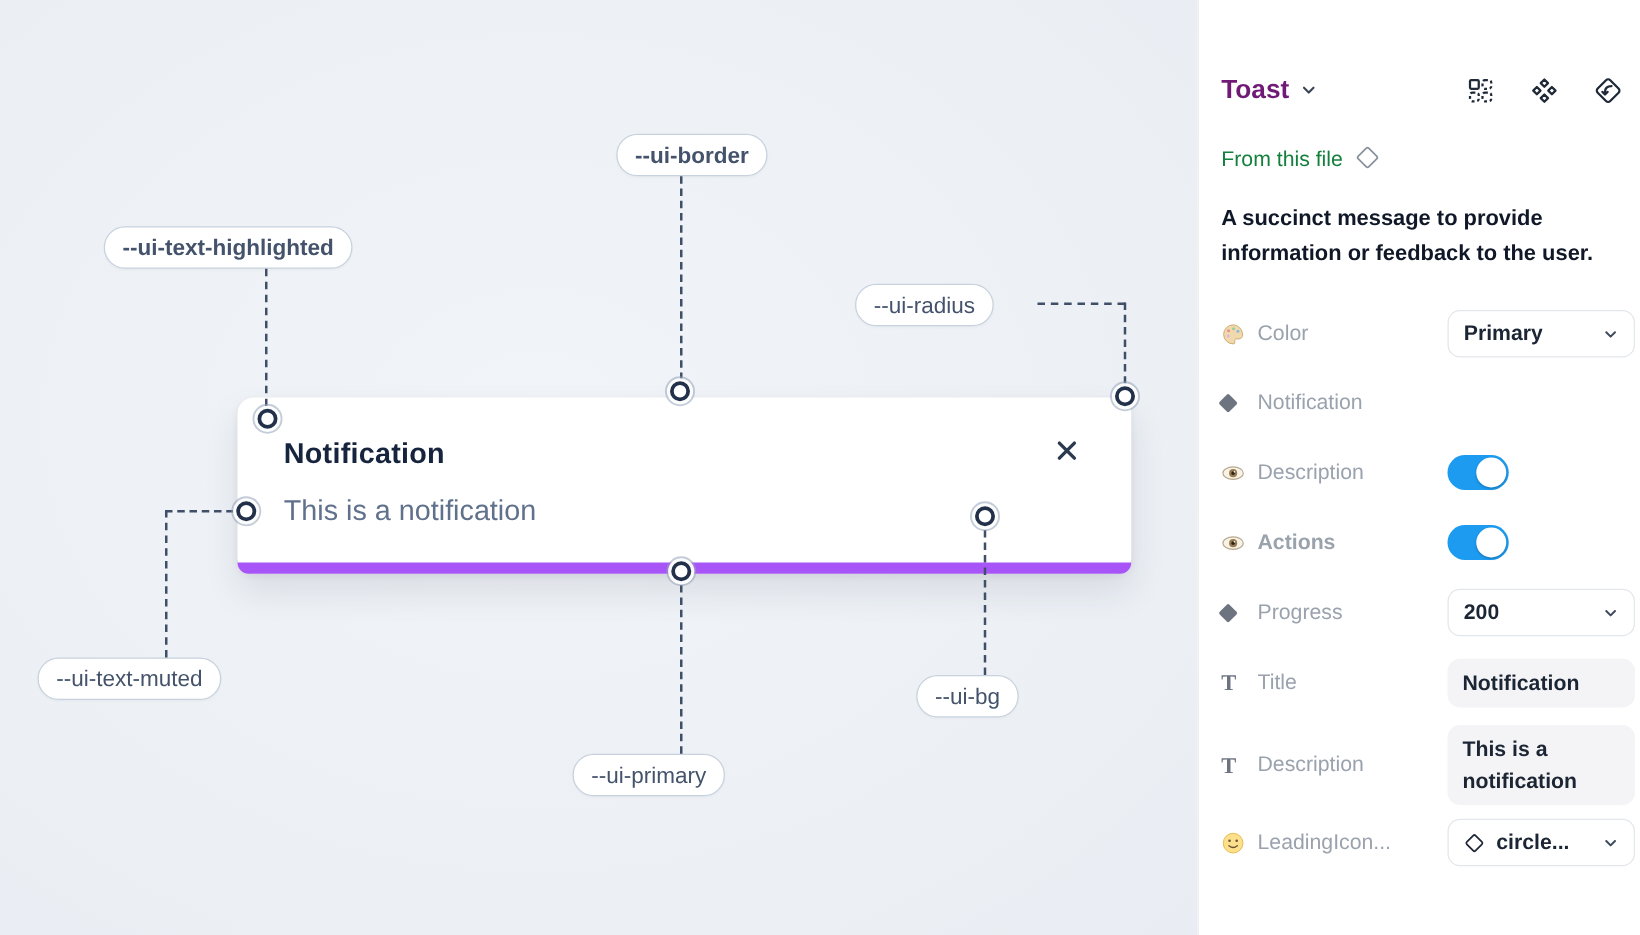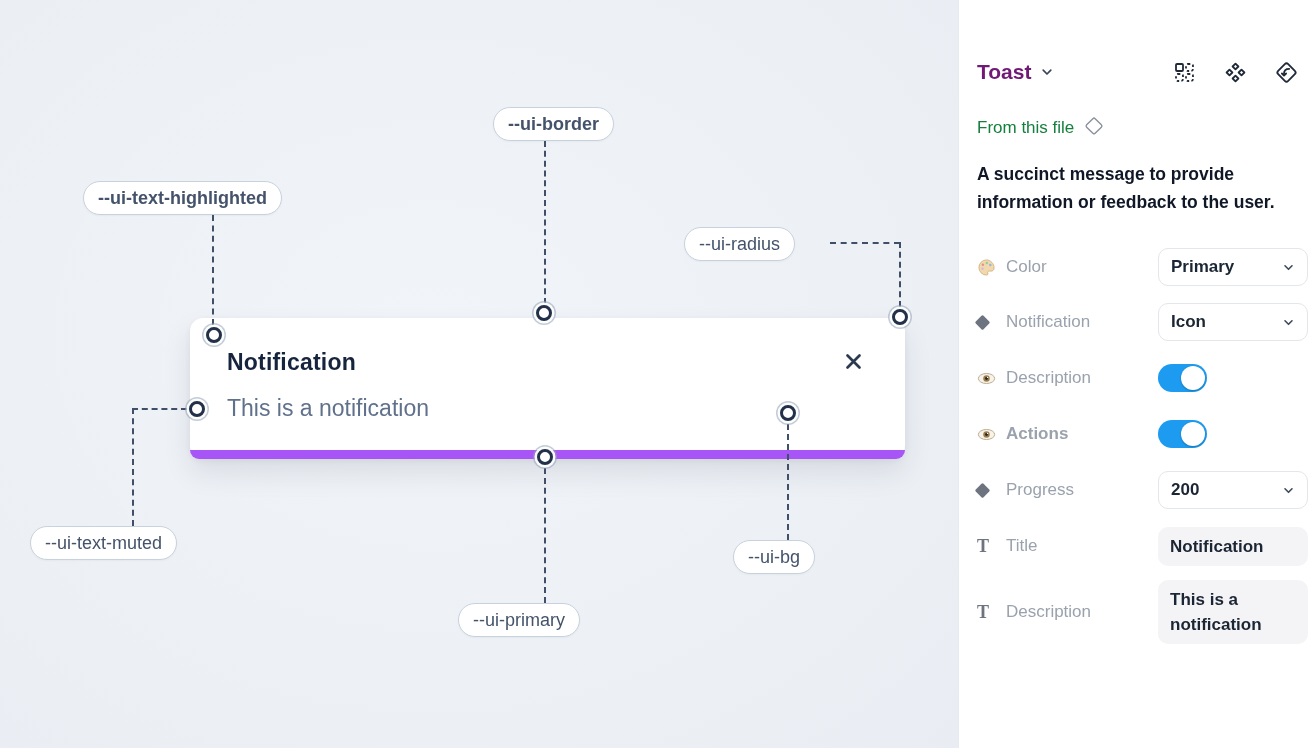--- a/index.html
+++ b/index.html
@@ -184,28 +184,20 @@
           </svg>
       </span>
     </div>
   </div>
 
   <div class="prop-row" style="top:303px; height:38px;">
     <span class="prop-icon">
         <span class="diamond-fill"></span>
       </span>
     <span class="prop-label">Notification</span>
-    <div class="prop-control select">
-      <span class="sel-text">Icon</span>
-      <span class="sel-chevron">
-        <svg width="13" height="13" viewBox="0 0 13 13">
-            <path d="M3 4.8 L6.5 8.3 L10 4.8" fill="none" stroke="#3e4a5b" stroke-width="1.6" stroke-linecap="round" stroke-linejoin="round"></path>
-          </svg>
-      </span>
-    </div>
   </div>
 
   <div class="prop-row" style="top:359px; height:38px;">
     <span class="prop-icon">
       <svg width="19" height="19" viewBox="0 0 20 20">
         <ellipse cx="10" cy="10" rx="8.6" ry="5.3" fill="#f7f3e8" stroke="#b9a98e" stroke-width="1"></ellipse>
         <circle cx="10" cy="10" r="3.4" fill="#9a7b4f"></circle>
           <circle cx="10" cy="10" r="1.5" fill="#2c2418"></circle>
         <circle cx="11.1" cy="8.9" r=".7" fill="#fff"></circle>
       </svg>
@@ -259,14 +251,38 @@
   </div>
 
   <div class="prop-row" style="top:580px; height:64px;">
     <span class="prop-icon">
         <span class="t-glyph">T</span>
       </span>
     <span class="prop-label">Description</span>
     <div class="prop-control field" style="height:64px;">This is a notification</div>
   </div>
 
+  <div class="prop-row" style="top:655px; height:38px;">
+    <span class="prop-icon">
+      <svg width="19" height="19" viewBox="0 0 20 20">
+        <circle cx="10" cy="10" r="8.3" fill="#ffe08a" stroke="#e3b94e" stroke-width=".8"></circle>
+        <circle cx="7" cy="8" r="1.1" fill="#6b5536"></circle>
+          <circle cx="13" cy="8" r="1.1" fill="#6b5536"></circle>
+        <path d="M6.5 12.2 q3.5 3 7 0" stroke="#6b5536" stroke-width="1.2" fill="none" stroke-linecap="round"></path>
+      </svg>
+    </span>
+    <span class="prop-label">LeadingIcon...</span>
+    <div class="prop-control select">
+      <span class="sel-diamond">
+        <svg width="17" height="17" viewBox="0 0 18 18" fill="none" stroke="#1f2937" stroke-width="1.5">
+          <rect x="3.8" y="3.8" width="10.4" height="10.4" rx="1.4" transform="rotate(45 9 9)"></rect>
+        </svg>
+      </span>
+      <span class="sel-text">circle...</span>
+      <span class="sel-chevron">
+        <svg width="13" height="13" viewBox="0 0 13 13">
+            <path d="M3 4.8 L6.5 8.3 L10 4.8" fill="none" stroke="#3e4a5b" stroke-width="1.6" stroke-linecap="round" stroke-linejoin="round"></path>
+          </svg>
+      </span>
+    </div>
+  </div>
 
 </div>
 
 </body></html>

